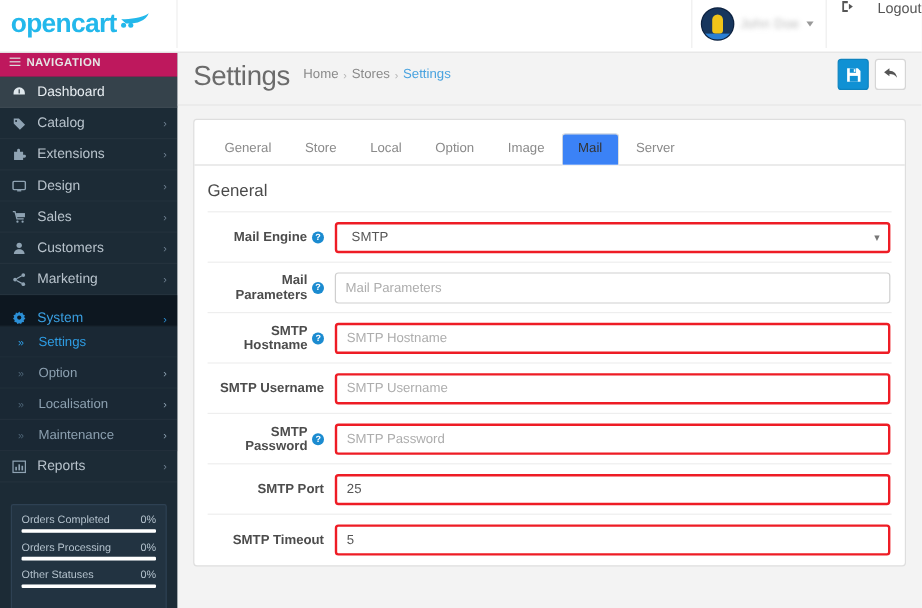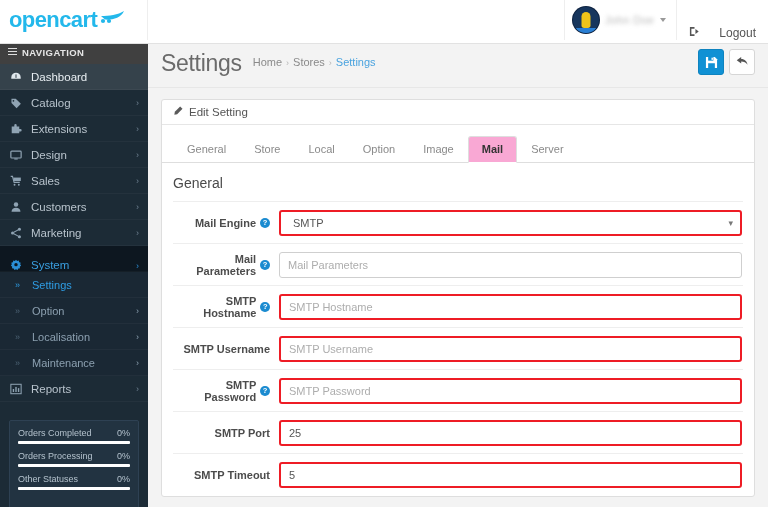--- a/index.html
+++ b/index.html
@@ -50,31 +50,31 @@
   }
   .user-name{
     font-size:11px; color:#b9b9b9; filter:blur(2.2px);
     letter-spacing:.3px; user-select:none;
   }
   .caret-d{
     width:0;height:0;border-left:3.5px solid transparent;
     border-right:3.5px solid transparent;border-top:4px solid #999;
   }
   #logout{
-    display:flex; align-items:flex-end; gap:19px; height:40px;
-    padding:0 12px 0 12px; font-size:12px; color:#555; cursor:pointer;
+    display:flex; align-items:flex-start; gap:19px; height:40px;
+    padding:0 0 0 12px; font-size:12px; color:#555; cursor:pointer;
   }
 
   
   #sidebar{
     position:absolute; left:0; top:40px; width:148px; height:467px;
     background:#1c2b36; overflow:hidden;
   }
   #nav-header{
-    height:24px; background:#404040; display:flex; align-items:center;
+    height:24px; background:#be185d; display:flex; align-items:center;
     padding-left:8px; gap:5px;
   }
   #nav-header .nh-text{
     font-size:9.5px; font-weight:bold; color:#e6e6e6; letter-spacing:.4px;
   }
   .bars{ display:inline-block; width:9px; }
   .bars span{ display:block; height:1.5px; background:#ddd; margin-bottom:1.5px; }
 
   .nav-item{
     height:26px; display:flex; align-items:center;
@@ -168,21 +168,21 @@
   #tabs{
     display:flex; padding:11px 11px 0 11px;
     border-bottom:1px solid #dedede; gap:0;
   }
   .tab{
     padding:6px 13px 6px 13px; font-size:11px; color:#8a8a8a;
     cursor:pointer; border:1px solid transparent; border-bottom:none;
     border-radius:3px 3px 0 0; margin-bottom:-1px; line-height:1.2;
   }
   .tab.active{
-    color:#333; font-weight:bold; background:#f9a8d4;
+    color:#333; font-weight:normal; background:#3b82f6;
     border-color:#dedede; border-bottom:1px solid #fff;
   }
 
   #form-area{ padding:0 11px; }
   #section-title{
     font-size:14px; color:#4a4a4a; padding:12px 0 10px 0;
     border-bottom:1px solid #eeeeee;
   }
   .form-row{
     display:flex; align-items:center; min-height:42px;
@@ -440,28 +440,20 @@
       </span>
       <span class="act-btn default">
         <svg width="13" height="13" viewBox="0 0 14 14">
             <path d="M5.6 3.2V1L0.8 4.6l4.8 3.6V6c3 0 5.2.9 6.8 3.4-.5-3.6-2.8-6.2-6.8-6.2z" fill="#555"></path>
           </svg>
       </span>
     </span>
   </div>
 
   <div id="panel">
-    <div id="panel-head">
-      <span class="pencil">
-        <svg width="10" height="10" viewBox="0 0 12 12">
-            <path d="M8.6 0.6l2.8 2.8-6.4 6.4-3.4.6.6-3.4z" fill="#5b5b5b"></path>
-          </svg>
-      </span>
-      <span>Edit Setting</span>
-    </div>
 
     <div id="tabs">
       <div class="tab">General</div>
       <div class="tab">Store</div>
       <div class="tab">Local</div>
       <div class="tab">Option</div>
       <div class="tab">Image</div>
       <div class="tab active">Mail</div>
       <div class="tab">Server</div>
     </div>

